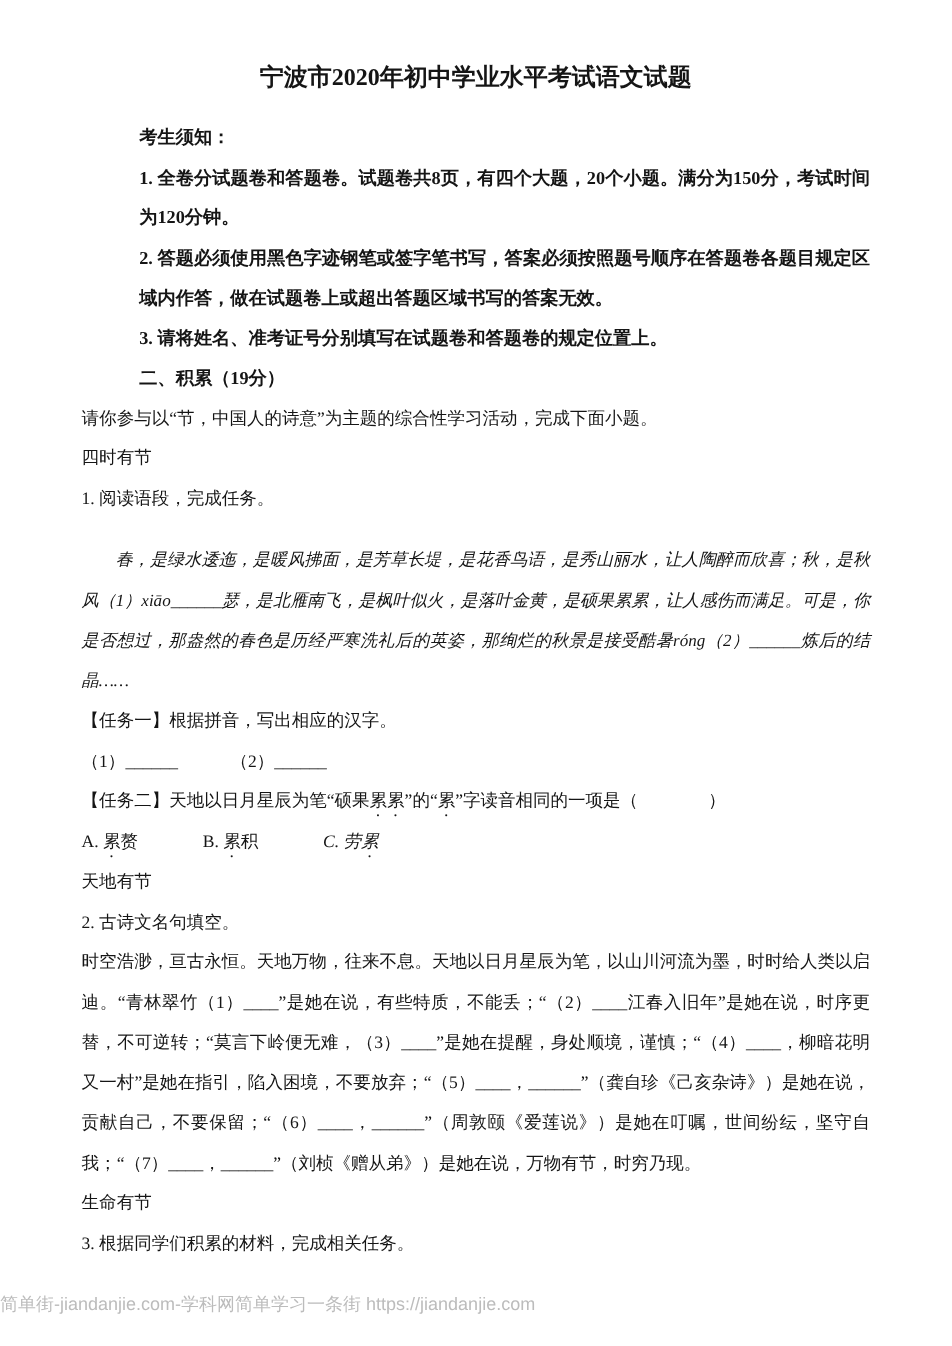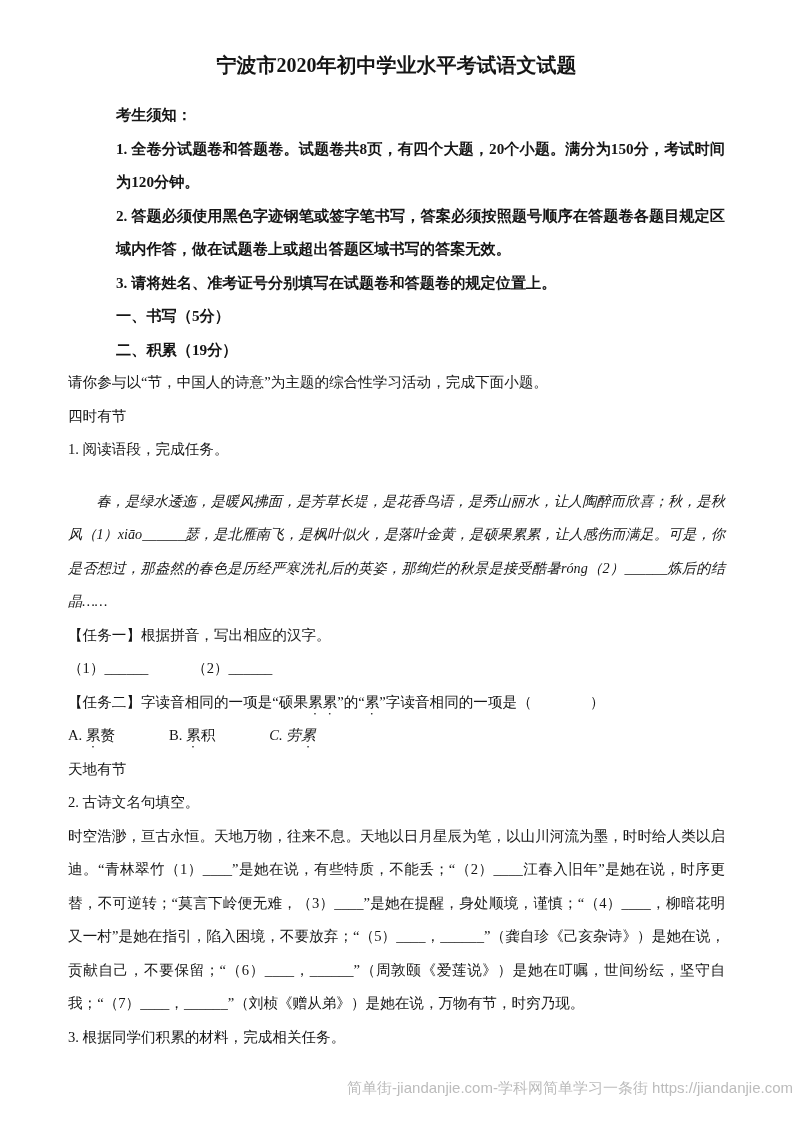--- a/index.html
+++ b/index.html
@@ -37,56 +37,56 @@
     text-emphasis: filled dot;
     text-emphasis-position: under right;
   }
   .opt { display: inline-block; margin-right: 54px; }
   .opt:last-child { margin-right: 0; font-style: italic; }
   .footer {
     position: absolute;
     left: 0;
     right: 0;
     bottom: 24px;
-    text-align: right;
+    text-align: left;
     color: #bcbcbc;
     font-family: "Liberation Sans", "DejaVu Sans", sans-serif;
     font-size: 15px;
     line-height: 20px;
   }
 </style>
 </head>
 <body>
 
 <div class="page">
 
   <h1 class="title">宁波市2020年初中学业水平考试语文试题</h1>
 
   <p class="bold">考生须知：</p>
   <p class="bold">1. 全卷分试题卷和答题卷。试题卷共8页，有四个大题，20个小题。满分为150分，考试时间为120分钟。</p>
   <p class="bold">2. 答题必须使用黑色字迹钢笔或签字笔书写，答案必须按照题号顺序在答题卷各题目规定区域内作答，做在试题卷上或超出答题区域书写的答案无效。</p>
   <p class="bold">3. 请将姓名、准考证号分别填写在试题卷和答题卷的规定位置上。</p>
 
-  <p class="bold">一、书写（5分）</p>
 
   <p class="bold">二、积累（19分）</p>
   <p>请你参与以“节，中国人的诗意”为主题的综合性学习活动，完成下面小题。</p>
 
   <p>四时有节</p>
   <p>1. 阅读语段，完成任务。</p>
   <p class="kaiti indent">春，是绿水逶迤，是暖风拂面，是芳草长堤，是花香鸟语，是秀山丽水，让人陶醉而欣喜；秋，是秋风（1）xiāo______瑟，是北雁南飞，是枫叶似火，是落叶金黄，是硕果累累，让人感伤而满足。可是，你是否想过，那盎然的春色是历经严寒洗礼后的英姿，那绚烂的秋景是接受酷暑róng（2）______炼后的结晶……</p>
 
   <p>【任务一】根据拼音，写出相应的汉字。</p>
   <p>（1）______　　　（2）______</p>
 
-  <p><span>【任务二】字读音相同的一项是“硕果</span><span class="dot-under">累累</span><span>”的“</span><span class="dot-under">累</span><span>”字读音相同的一项是（　　　　）</span></p>
+  <p><span>【任务二】天地以日月星辰为笔“硕果</span><span class="dot-under">累累</span><span>”的“</span><span class="dot-under">累</span><span>”字读音相同的一项是（　　　　）</span></p>
 
   <p><span class="opt"><span>A. </span><span class="dot-under">累</span><span>赘</span></span><span class="opt"><span>B. </span><span class="dot-under">累</span><span>积</span></span><span class="opt"><span>C. 劳</span><span class="dot-under">累</span><span></span></span></p>
 
   <p>天地有节</p>
   <p>2. 古诗文名句填空。</p>
   <p>时空浩渺，亘古永恒。天地万物，往来不息。天地以日月星辰为笔，以山川河流为墨，时时给人类以启迪。“青林翠竹（1）____”是她在说，有些特质，不能丢；“（2）____江春入旧年”是她在说，时序更替，不可逆转；“莫言下岭便无难，（3）____”是她在提醒，身处顺境，谨慎；“（4）____，柳暗花明又一村”是她在指引，陷入困境，不要放弃；“（5）____，______”（龚自珍《己亥杂诗》）是她在说，贡献自己，不要保留；“（6）____，______”（周敦颐《爱莲说》）是她在叮嘱，世间纷纭，坚守自我；“（7）____，______”（刘桢《赠从弟》）是她在说，万物有节，时穷乃现。</p>
 
+  <p>生命有节</p>
   <p>3. 根据同学们积累的材料，完成相关任务。</p>
 
   <div class="footer">简单街-jiandanjie.com-学科网简单学习一条街 https://jiandanjie.com</div>
 
 </div>
 
 </body></html>

